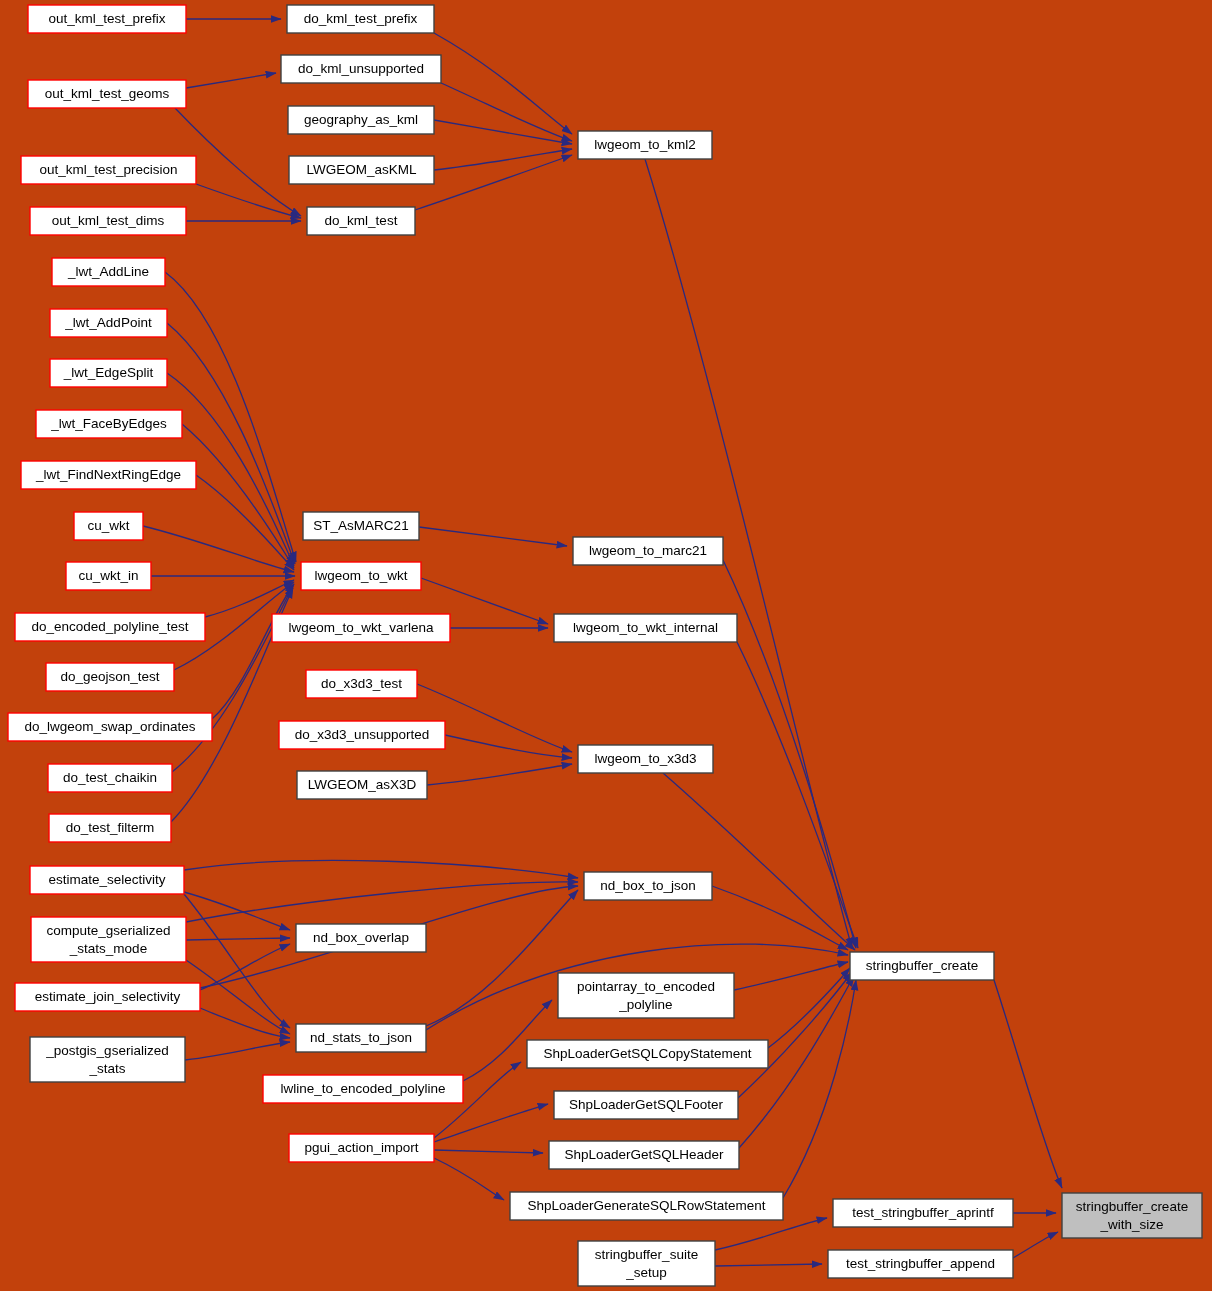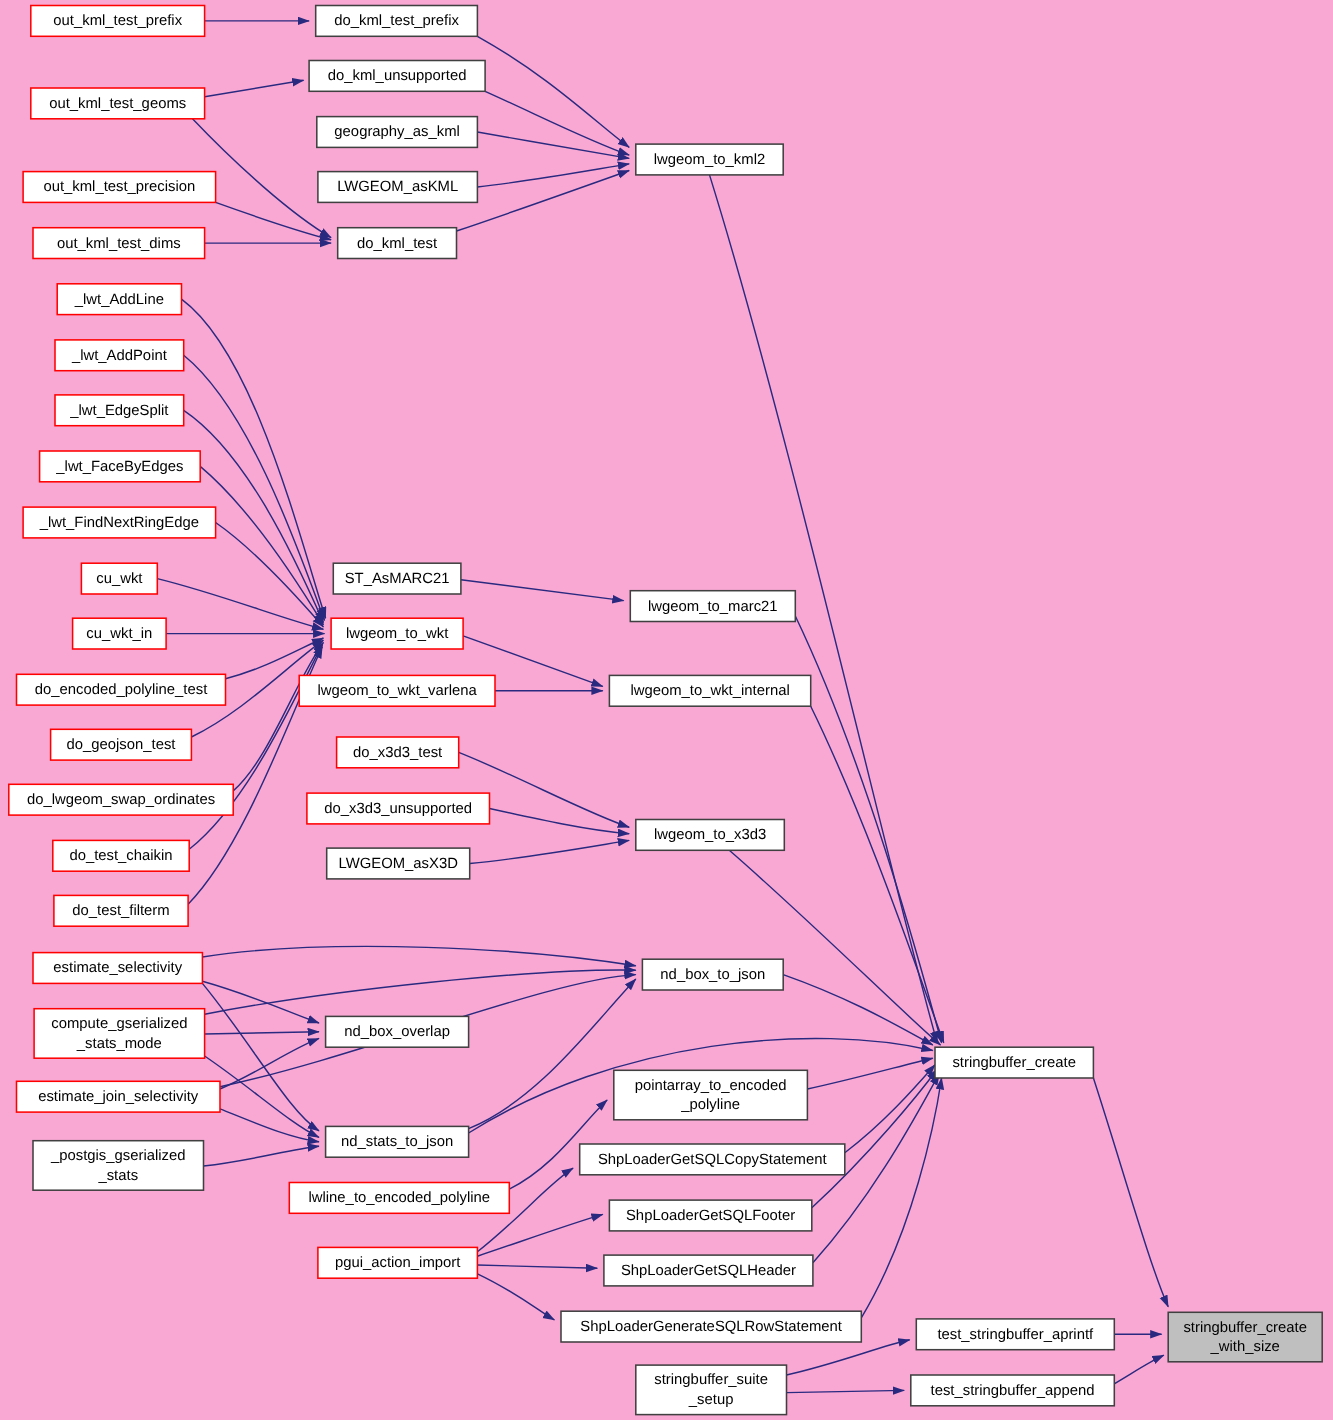--- a/index.html
+++ b/index.html
@@ -7,21 +7,21 @@
     padding: 0;
     background: #ffffff;
   }
   body {
     font-family: "Liberation Sans", sans-serif;
   }
   #graph-root {
     position: relative;
     width: 1212px;
     height: 1291px;
-    background: #f9a8d4;
+    background: #c2410c;
     overflow: hidden;
   }
   svg.graph-canvas {
     position: absolute;
     left: 0;
     top: 0;
     width: 1212px;
     height: 1291px;
   }
   .edge {

